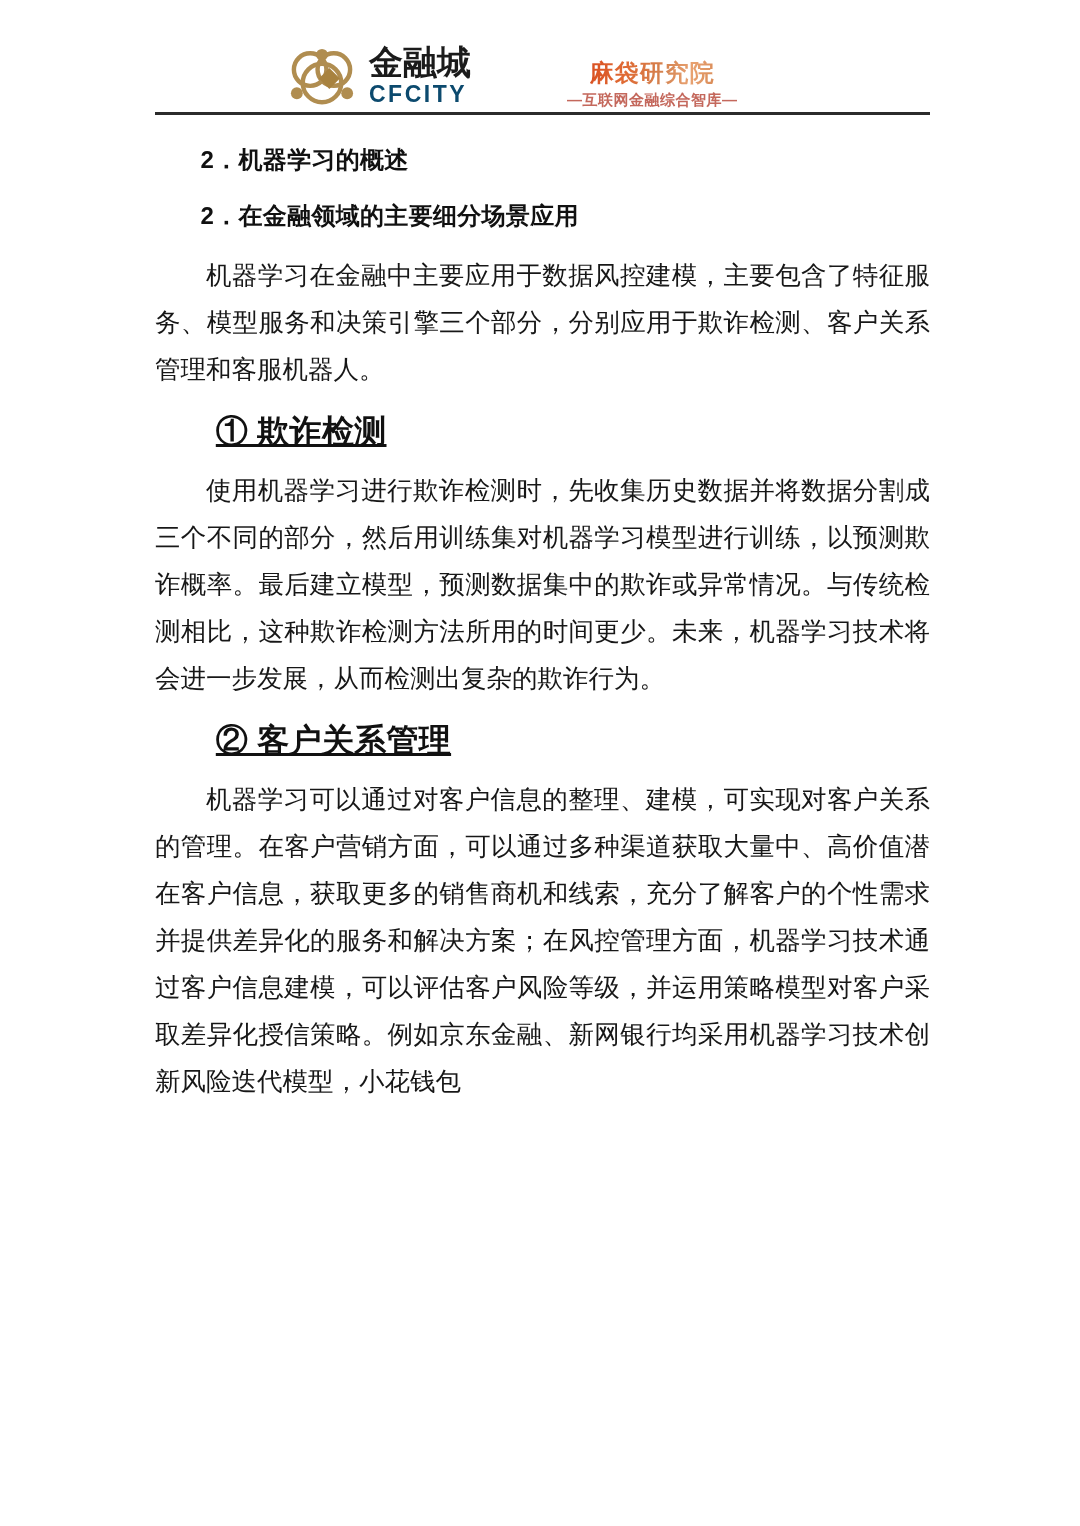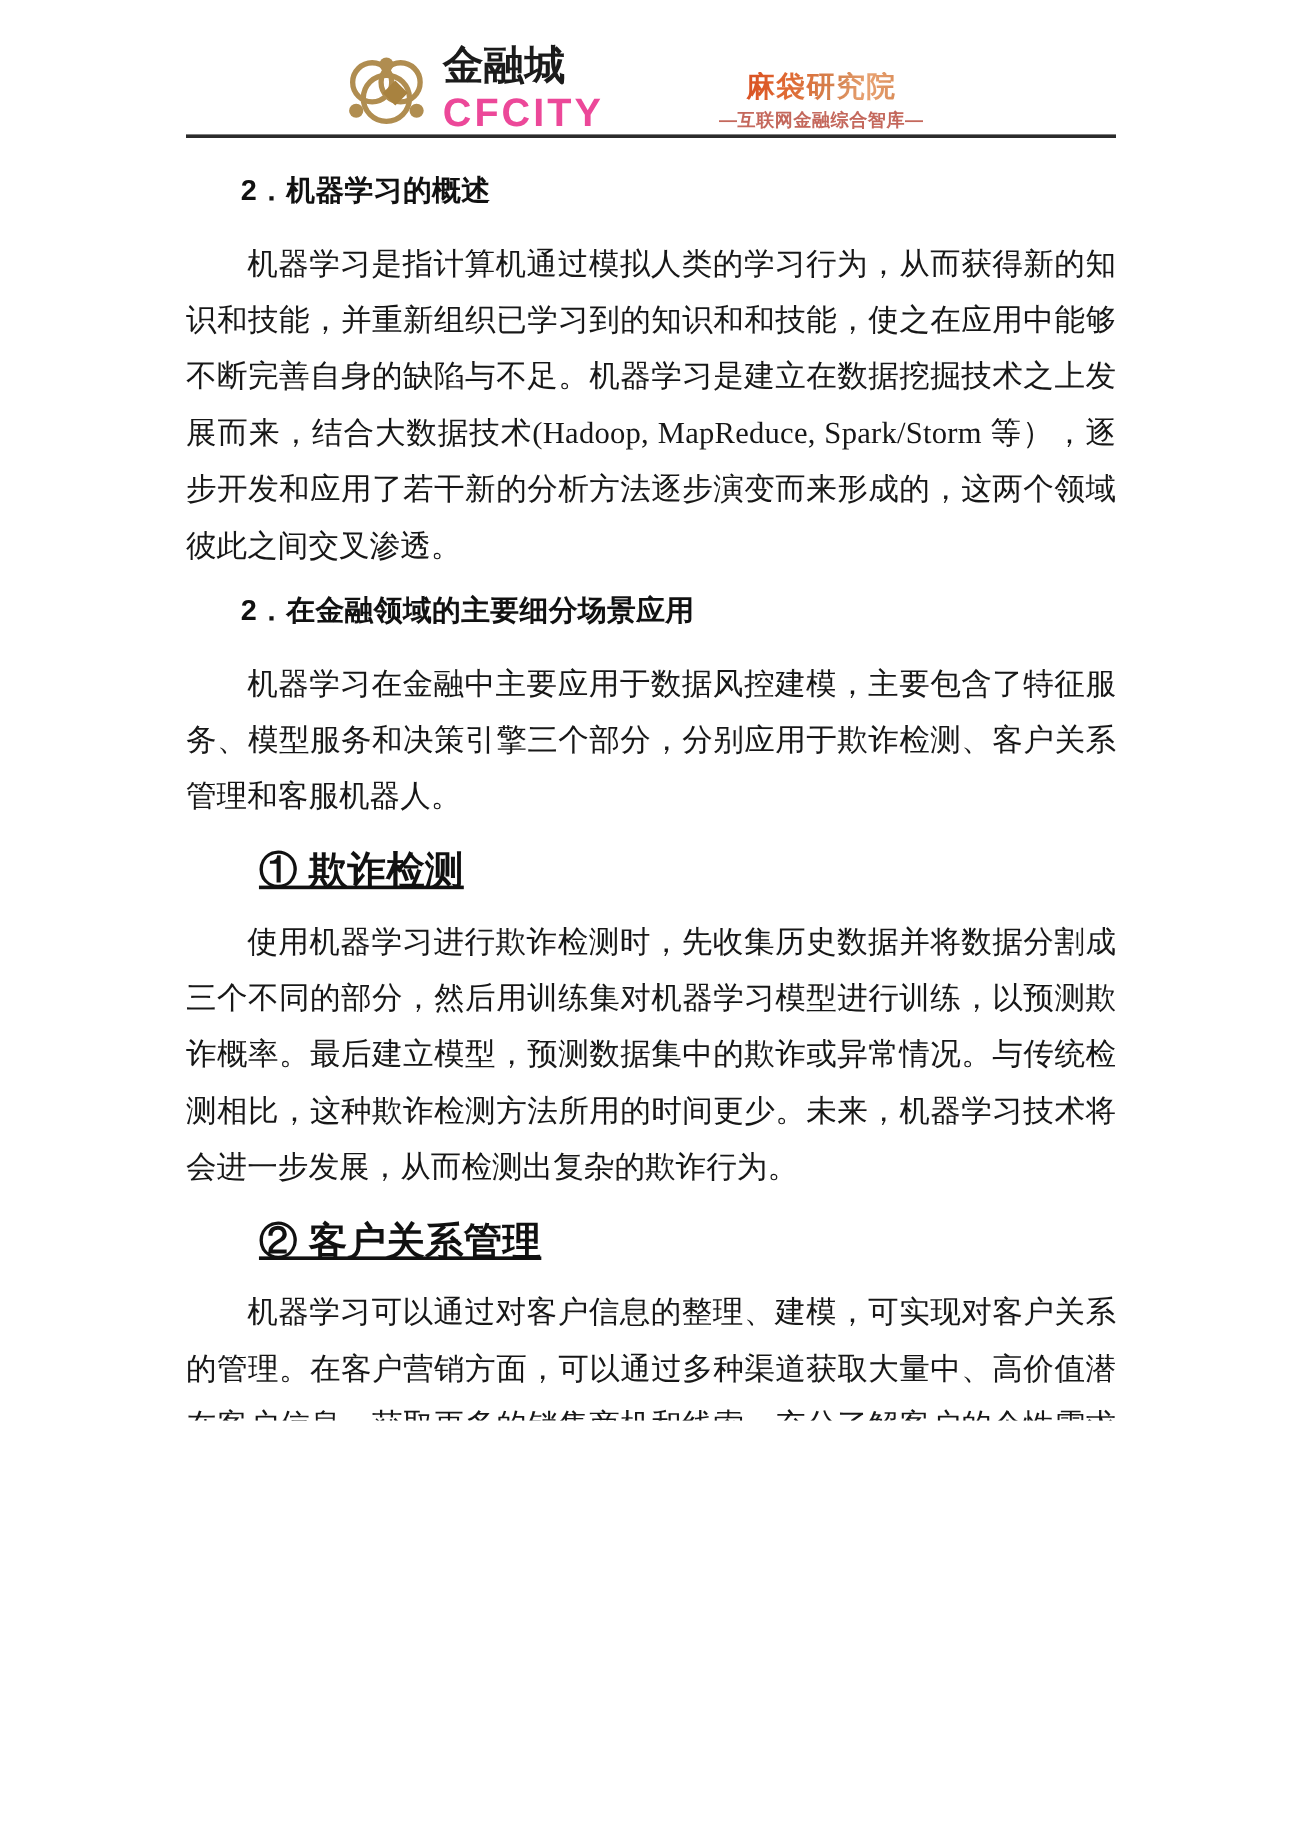--- a/index.html
+++ b/index.html
@@ -56,23 +56,23 @@
     font-family: "Liberation Sans", sans-serif;
     font-weight: bold;
     font-size: 34px;
     letter-spacing: 0px;
     color: #1b1b1b;
     line-height: 1.05;
   }
   .cf-en {
     font-family: "Liberation Sans", sans-serif;
     font-weight: bold;
-    font-size: 33px;
+    font-size: 23px;
     letter-spacing: 2.5px;
-    color: #ec4899;
+    color: #0c4a6e;
     line-height: 1.1;
     margin-top: 2px;
   }
   .brand-madai {
     display: flex;
     flex-direction: column;
     align-items: center;
     padding-bottom: 4px;
   }
   .madai-title {
@@ -224,21 +224,20 @@
   </div>
 
   <div class="header-rule"></div>
 
   <div class="content">
 
 
 
     <h3 class="heading-l2">2．机器学习的概述</h3>
 
-    <p class="body indent gap-sm"><span>机器学习是指计算机通过模拟人类的学习行为，从而获得新的知识和技能，并重新组织已学习到的知识和和技能，使之在应用中能够不断完善自身的缺陷与不足。机器学习是建立在数据挖掘技术之上发展而来，结合大数据技术</span><span class="latin">(Hadoop, MapReduce, Spark/Storm 等）</span><span>，逐步开发和应用了若干新的分析方法逐步演变而来形成的，这两个领域彼此之间交叉渗透。</span></p>
 
     <h3 class="heading-l2 gap-md">2．在金融领域的主要细分场景应用</h3>
 
     <p class="body indent gap-sm">机器学习在金融中主要应用于数据风控建模，主要包含了特征服务、模型服务和决策引擎三个部分，分别应用于欺诈检测、客户关系管理和客服机器人。</p>
 
     <h4 class="heading-l3">① 欺诈检测</h4>
 
     <p class="body indent gap-sm">使用机器学习进行欺诈检测时，先收集历史数据并将数据分割成三个不同的部分，然后用训练集对机器学习模型进行训练，以预测欺诈概率。最后建立模型，预测数据集中的欺诈或异常情况。与传统检测相比，这种欺诈检测方法所用的时间更少。未来，机器学习技术将会进一步发展，从而检测出复杂的欺诈行为。</p>
 
     <h4 class="heading-l3">② 客户关系管理</h4>

